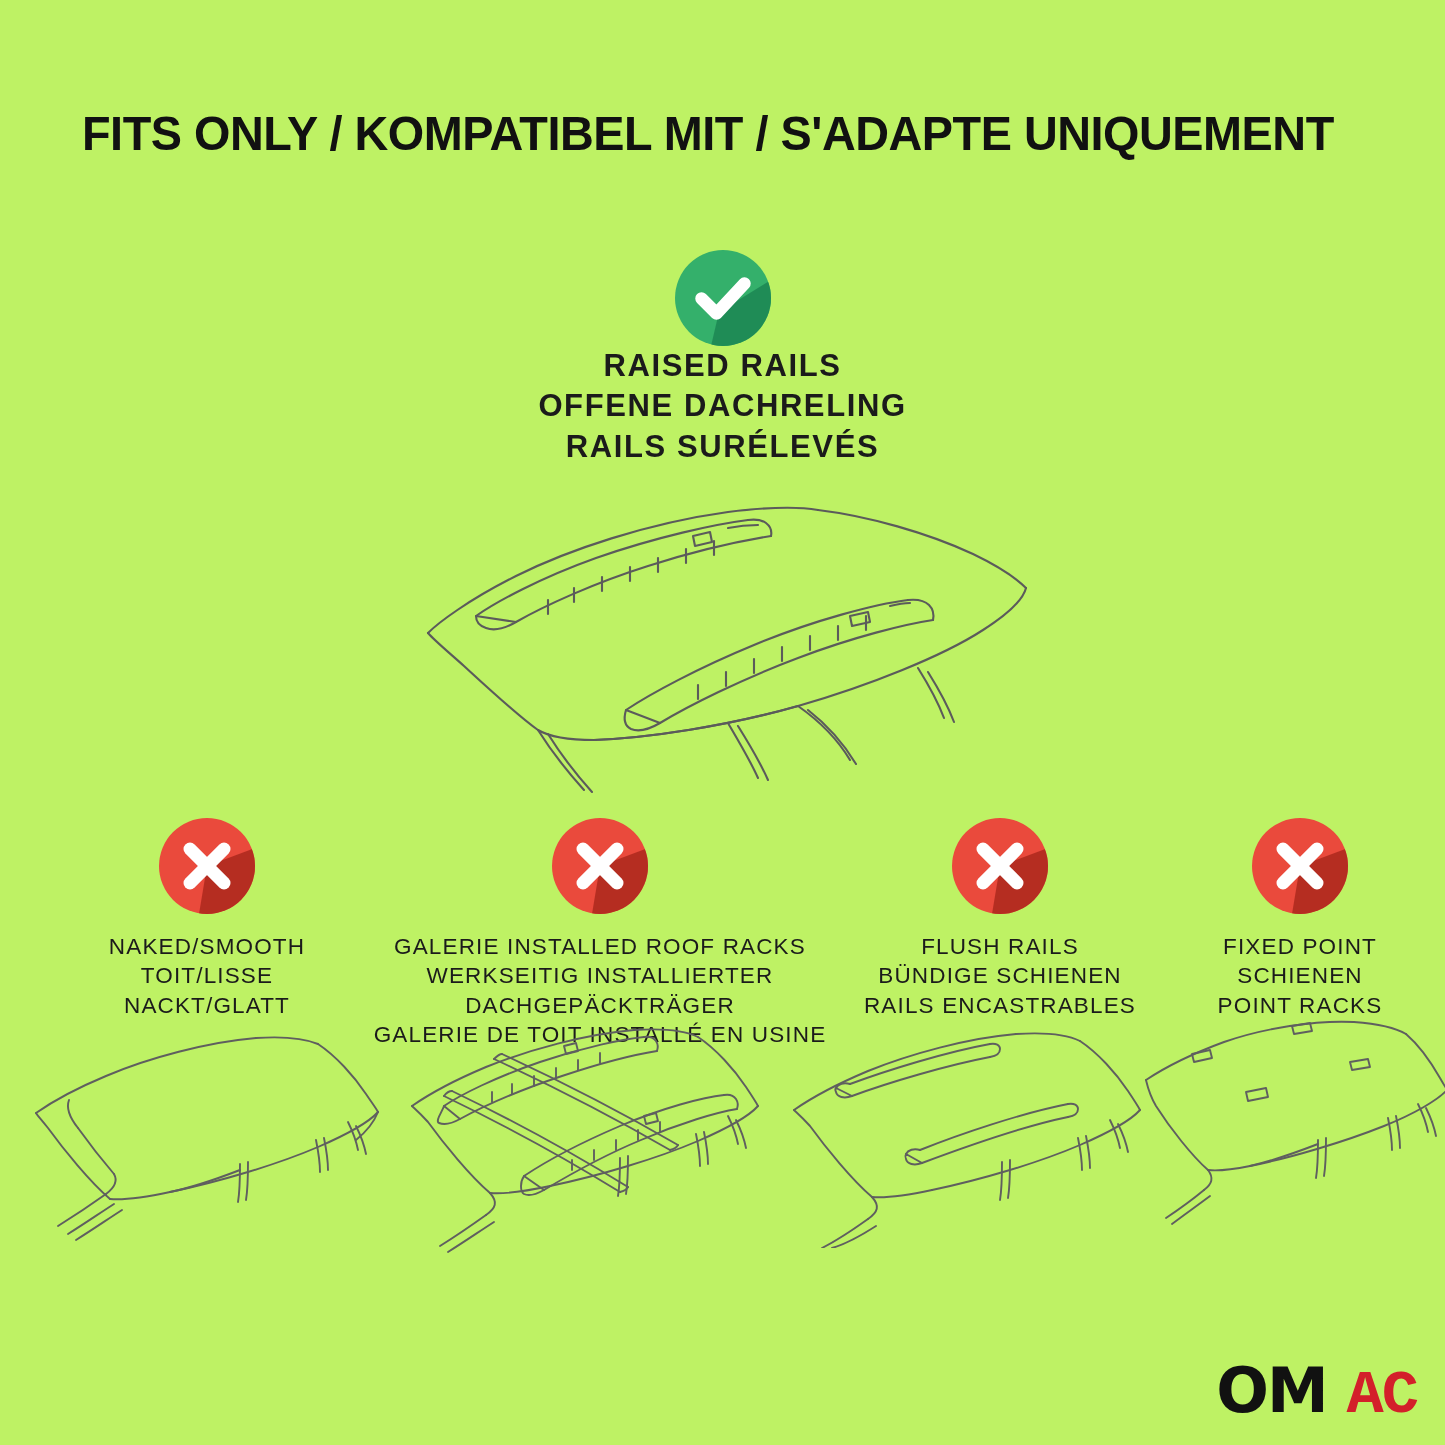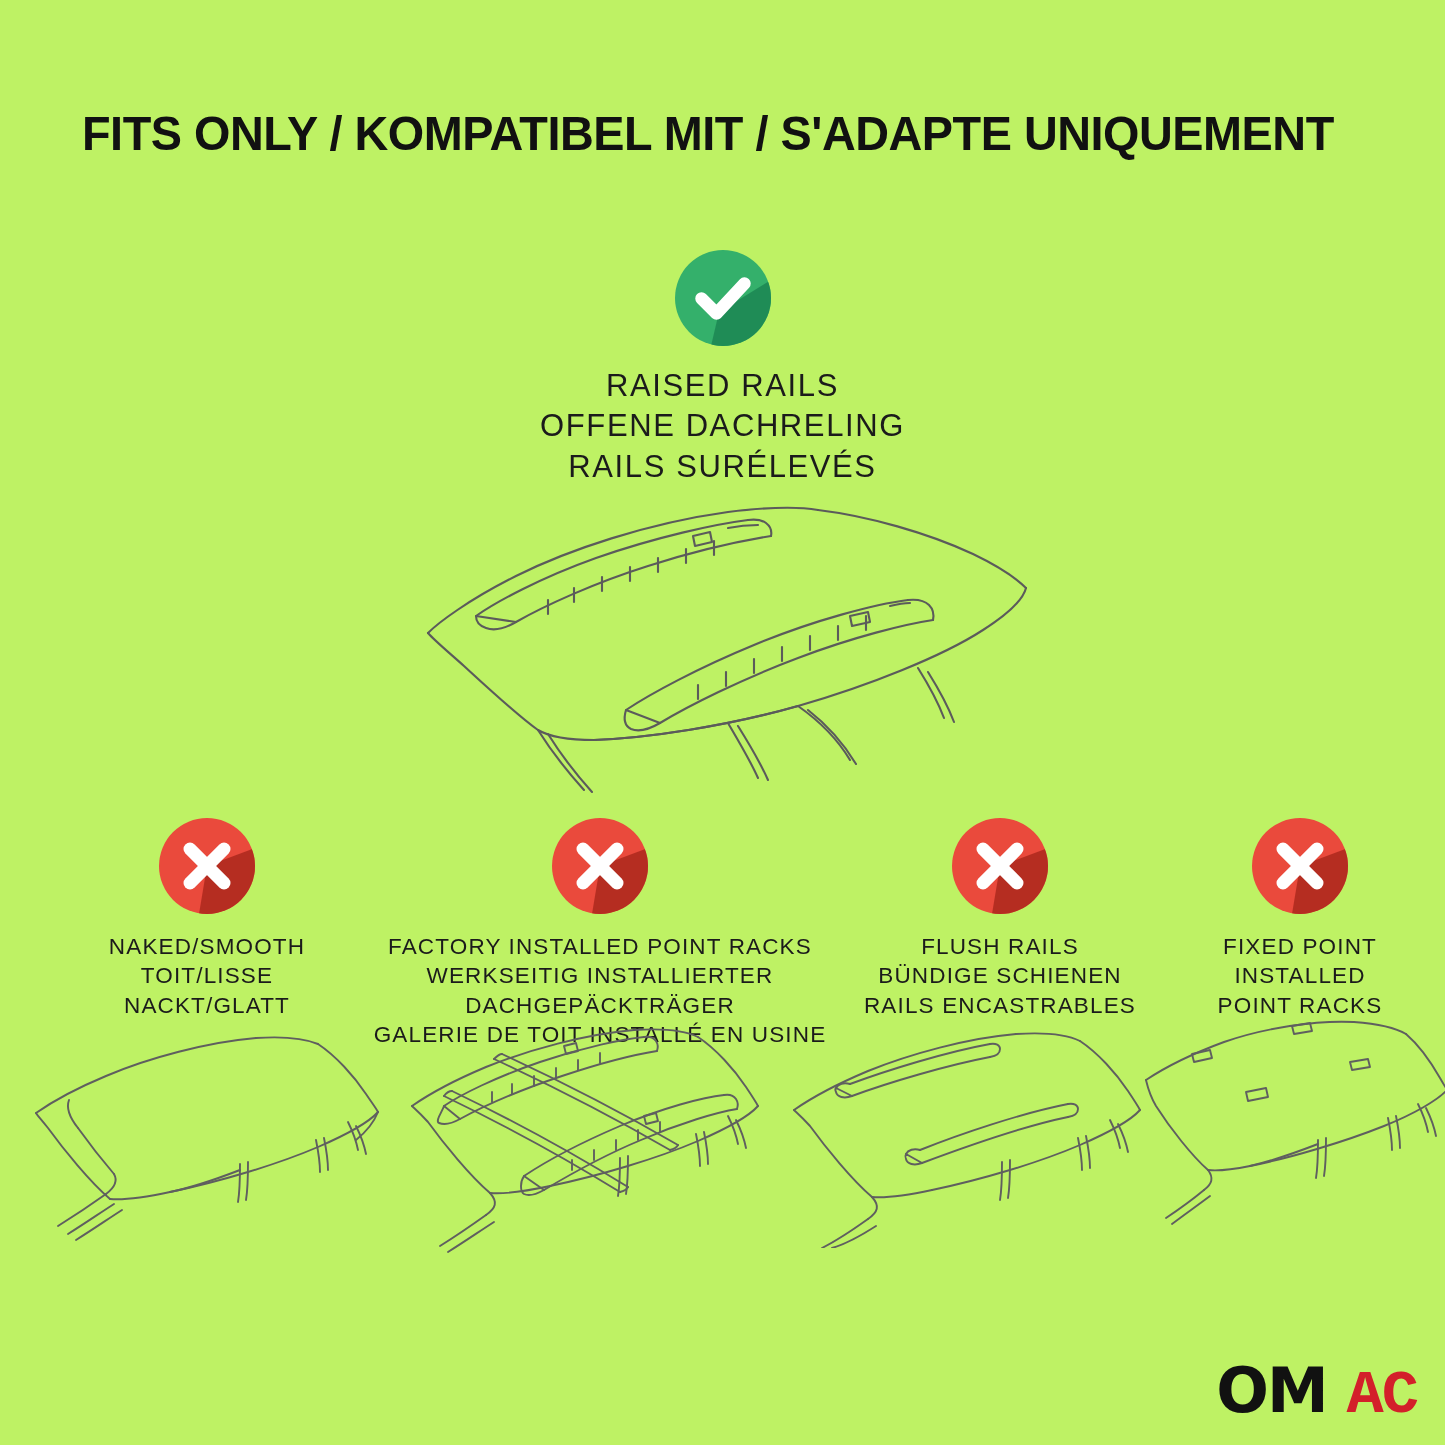--- a/index.html
+++ b/index.html
@@ -40,25 +40,24 @@
     width:96px;height:96px;
     border-radius:50%;
     overflow:hidden;
     vertical-align:top;
   }
   .icon-circle.good{background:#34b06b;}
   .icon-circle.bad{background:#ea4a3c;}
   .glyph{position:absolute;left:0;top:0;width:100%;height:100%;}
 
   .good-caption{
-    margin-top:20px;
     font-size:31px;
     line-height:1.30;
     letter-spacing:1.6px;
-    font-weight:400;
+    font-weight:700;
     color:#1b1b1b;
   }
   .good-caption div{white-space:nowrap;}
 
   .good-art{
     position:absolute;
     left:398px; top:488px;
     width:650px; height:310px;
   }
 
@@ -213,21 +212,21 @@
         <svg class="glyph" viewBox="0 0 96 96" xmlns="http://www.w3.org/2000/svg" aria-hidden="true">
           <path d="M48 48 L96 30 L96 96 L40 96 Z" fill="#b02a1f" opacity="0.92"></path>
           <g stroke="#ffffff" stroke-width="13" stroke-linecap="round">
             <line x1="31" y1="31" x2="65" y2="65"></line>
             <line x1="65" y1="31" x2="31" y2="65"></line>
           </g>
         </svg>
       </span>
     </div>
     <div class="col-caption">
-      <div>FACTORY INSTALLED POINT RACKS</div>
+      <div>GALERIE INSTALLED ROOF RACKS</div>
       <div>WERKSEITIG INSTALLIERTER</div>
       <div>DACHGEPÄCKTRÄGER</div>
       <div>GALERIE DE TOIT INSTALLÉ EN USINE</div>
     </div>
   </div>
 
   <div class="col col3">
     <div class="icon-wrap">
       <span class="icon-circle bad">
         <svg class="glyph" viewBox="0 0 96 96" xmlns="http://www.w3.org/2000/svg" aria-hidden="true">
@@ -253,21 +252,21 @@
           <path d="M48 48 L96 30 L96 96 L40 96 Z" fill="#b02a1f" opacity="0.92"></path>
           <g stroke="#ffffff" stroke-width="13" stroke-linecap="round">
             <line x1="31" y1="31" x2="65" y2="65"></line>
             <line x1="65" y1="31" x2="31" y2="65"></line>
           </g>
         </svg>
       </span>
     </div>
     <div class="col-caption">
       <div>FIXED POINT</div>
-      <div>INSTALLED</div>
+      <div>SCHIENEN</div>
       <div>POINT RACKS</div>
     </div>
   </div>
 
   <div class="col-art art1">
     <svg viewBox="0 0 370 230" width="370" height="230" xmlns="http://www.w3.org/2000/svg">
       <g fill="none" stroke="#5f5f5f" stroke-width="1.9" stroke-linecap="round" stroke-linejoin="round">
         <path d="M18 95 C28 88 52 73 88 58 C130 40 190 24 238 20"></path>
         <path d="M238 20 C268 18 288 21 300 26"></path>
         <path d="M300 26 C318 38 336 58 348 76 C354 85 358 90 360 94"></path>

